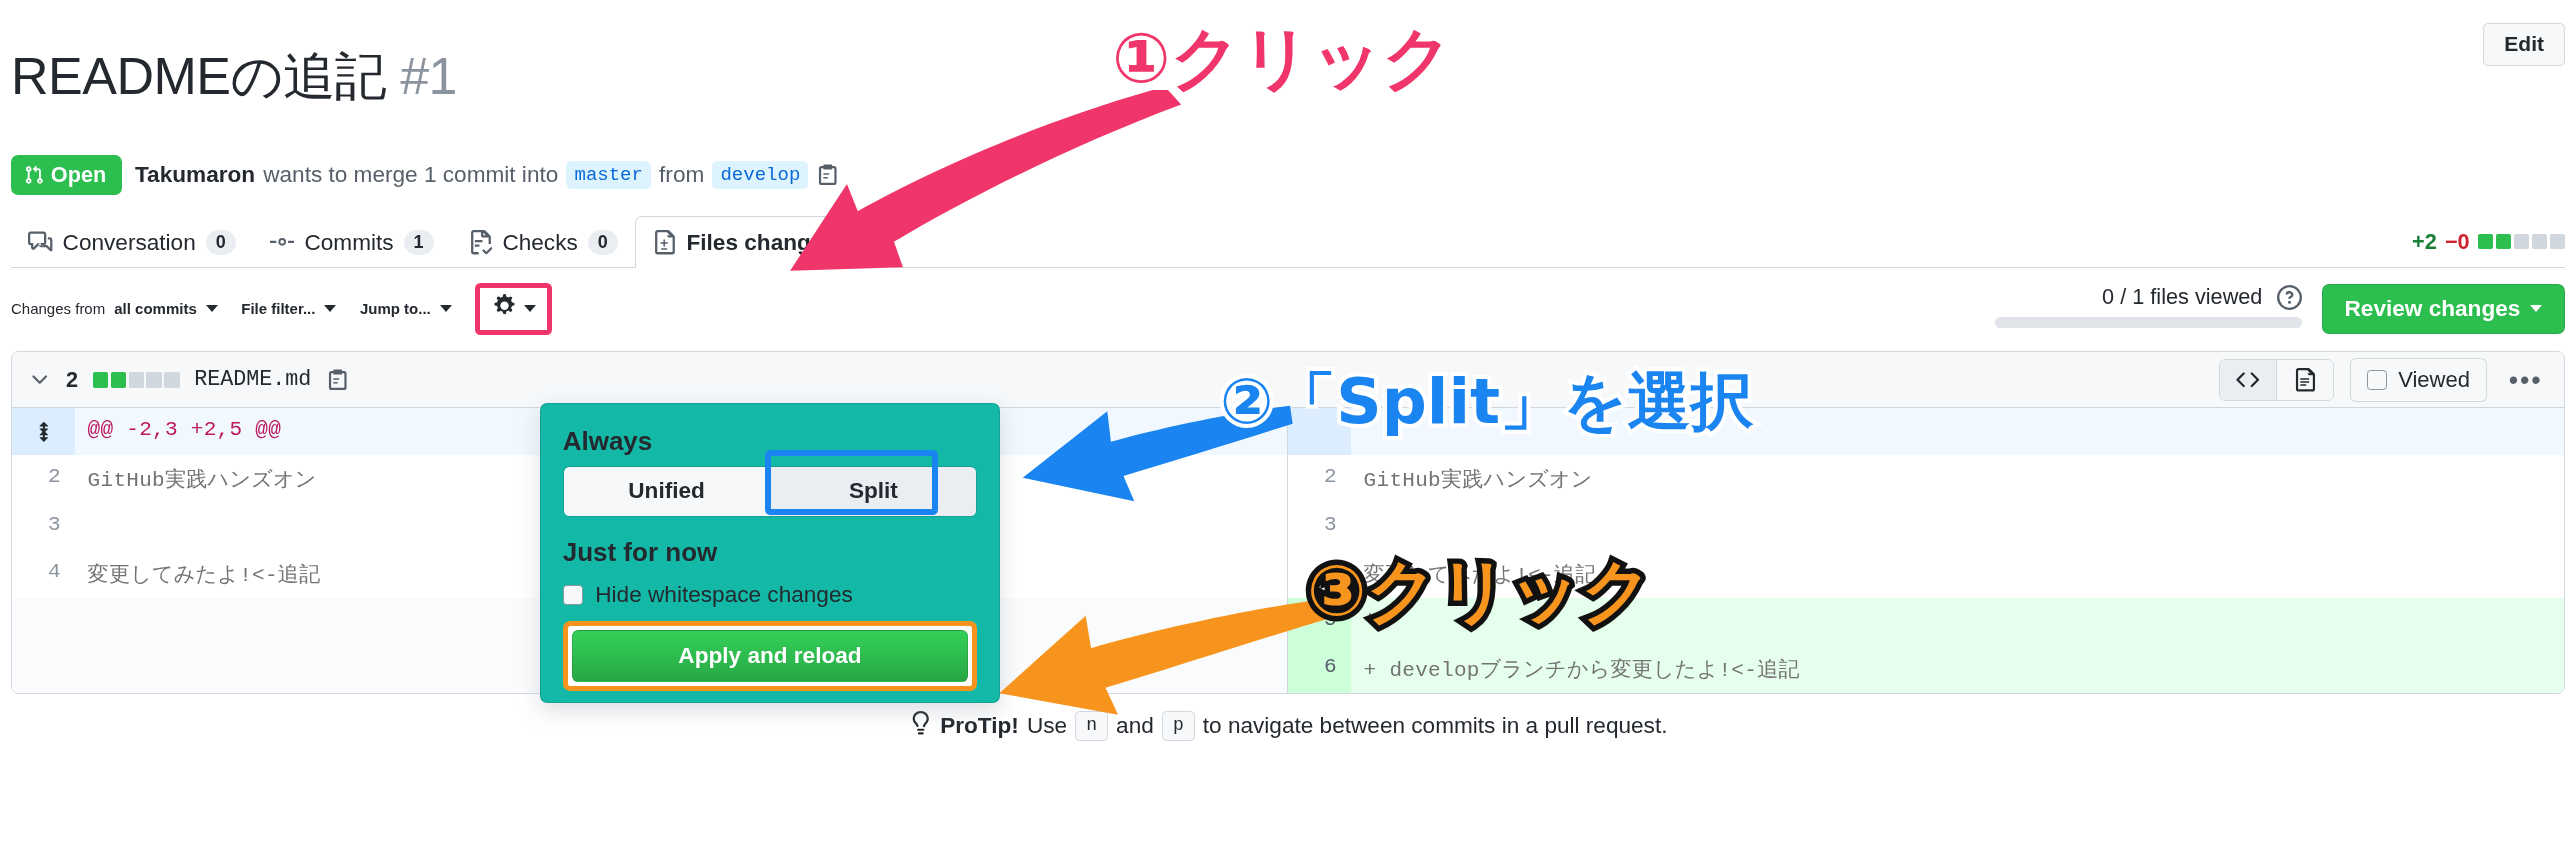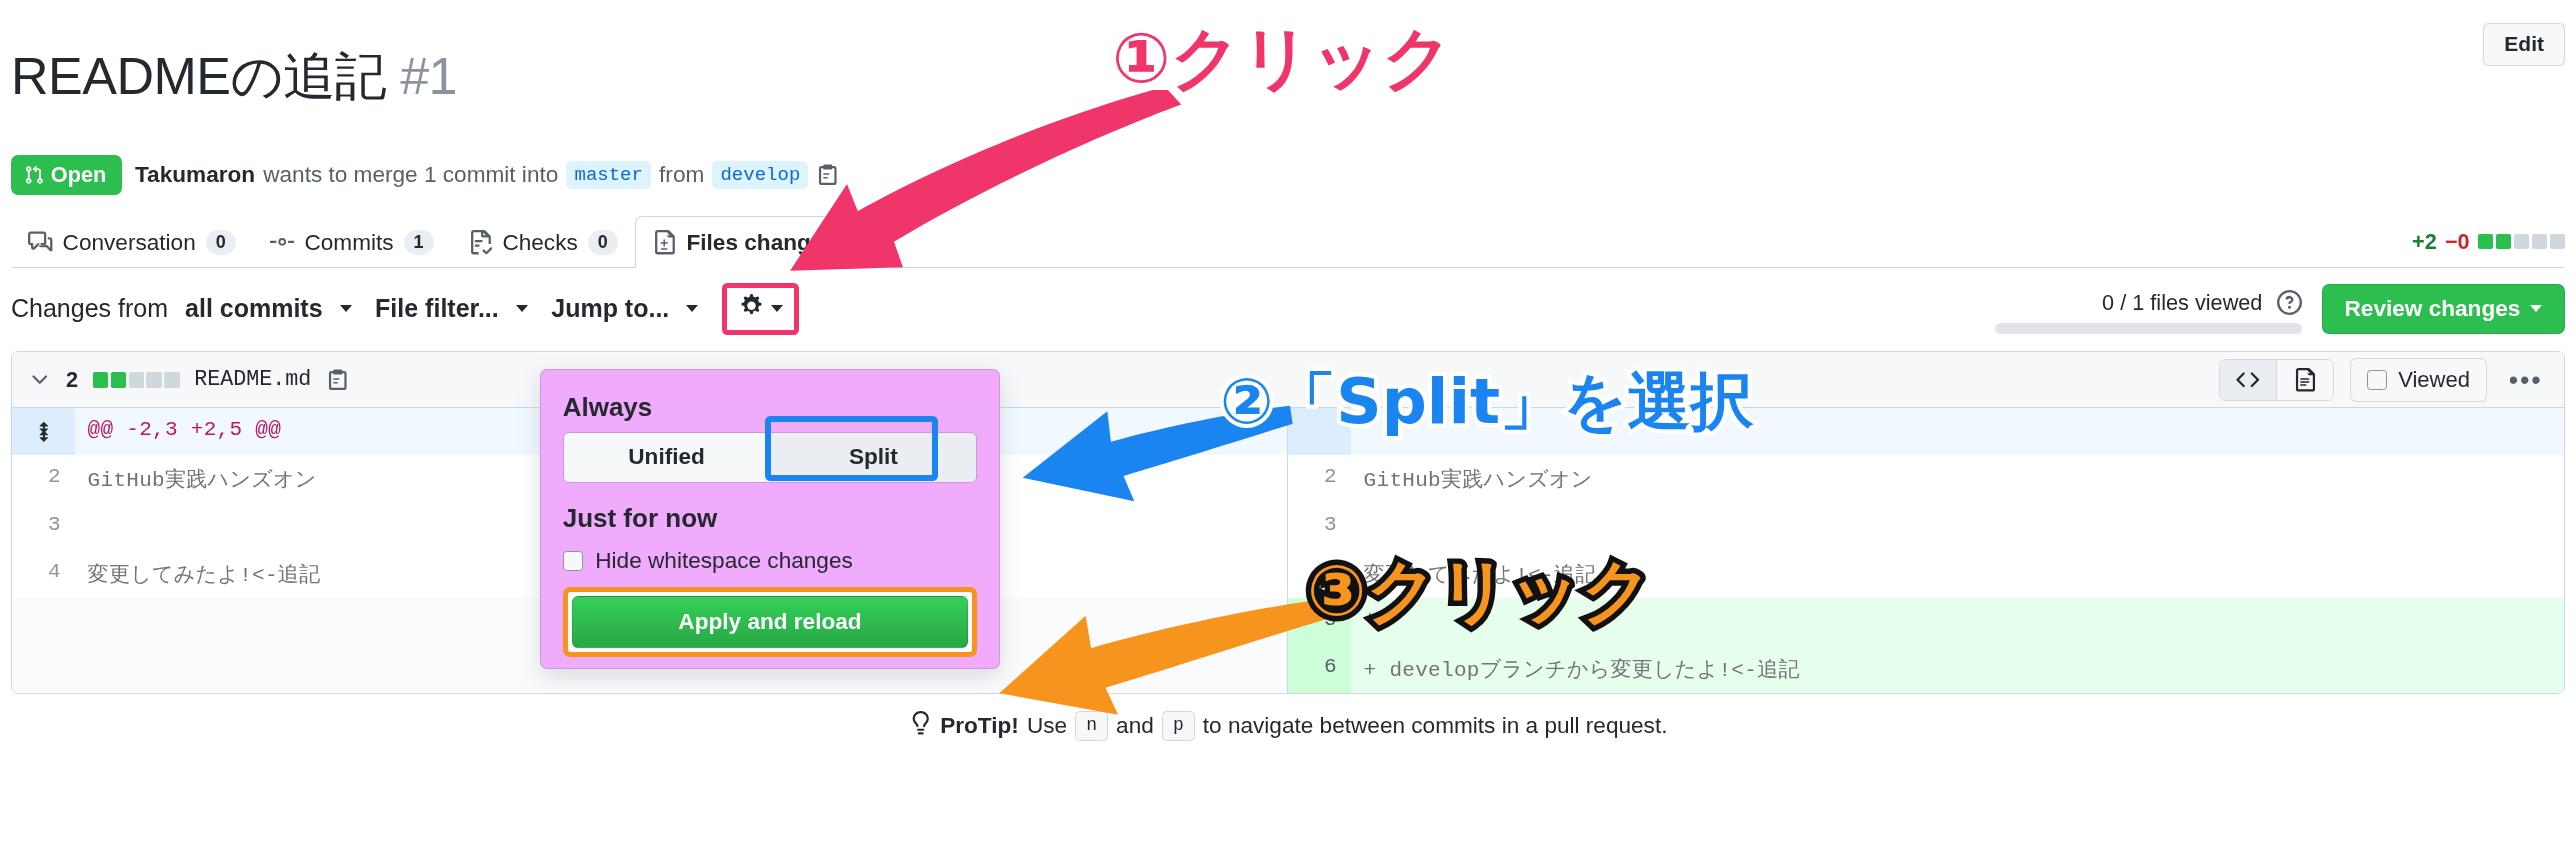--- a/index.html
+++ b/index.html
@@ -84,39 +84,39 @@
   .blk { width: 15.3px; height: 15.3px; border-radius: 1.8px; }
   .blk.g { background: #2cbe4e; }
   .blk.n { background: #d0d7de; }
 
   
   .toolbar {
     display: flex; align-items: center; gap: 23.5px;
     margin-top: 14.4px; position: relative;
   }
   .tb-item {
-    font-size: 25px; color: #24292f; cursor: pointer;
-    display: flex; align-items: center; gap: 17px; white-space: nowrap;
+    font-size: 15px; color: #24292f; cursor: pointer;
+    display: flex; align-items: center; gap: 9px; white-space: nowrap;
   }
   .tb-item b { font-weight: 700; }
   .caret {
     width: 0; height: 0; border-left: 6.3px solid transparent;
     border-right: 6.3px solid transparent; border-top: 7.2px solid #24292f;
     display: inline-block;
   }
   .gear-btn {
     display: flex; align-items: center; gap: 6.3px;
     padding: 6.3px 10.8px; cursor: pointer; background: #fff;
   }
   .gear-wrap {
     border: 5.4px solid #f0356a; border-radius: 5.4px;
     padding: 0; display: inline-flex; position: relative;
   }
   .toolbar-right {
-    margin-left: auto; display: flex; align-items: flex-end; gap: 20px;
+    margin-left: auto; display: flex; align-items: flex-start; gap: 20px;
   }
   .viewed-count { font-size: 21.7px; color: #24292f; }
   .viewed-wrap { display: flex; flex-direction: column; align-items: flex-end; gap: 7.2px; }
   .viewed-top { display: flex; align-items: center; gap: 14.4px; }
   .progress-bar { width: 307px; height: 10.8px; background: #e1e4e8; border-radius: 5.4px; }
   .info-ico { color: #57606a; display: inline-flex; }
   .review-btn {
     background: #2cbe4e; color: #fff; border: 0.9px solid rgba(27,31,36,.15);
     border-radius: 7.2px; padding: 10.8px 21.7px; font-size: 22.6px; font-weight: 600;
     display: flex; align-items: center; gap: 10px; cursor: pointer;
@@ -194,22 +194,22 @@
   .protip b { font-weight: 700; }
   .kbd {
     display: inline-block; border: 0.9px solid #d0d7de; border-bottom-width: 1.8px;
     border-radius: 4.5px; background: #f6f8fa; padding: 0.9px 10px;
     font-family: "Liberation Mono", "DejaVu Sans Mono", monospace;
     font-size: 18px; color: #24292f; line-height: 1.5;
   }
 
   
   .dropdown {
-    position: absolute; left: 540px; top: 369px; width: 460px;
-    background: #f0abfc; border: 0.9px solid rgba(27,31,36,.15);
+    position: absolute; left: 540px; top: 403px; width: 460px;
+    background: #14b8a6; border: 0.9px solid rgba(27,31,36,.15);
     border-radius: 7.2px; box-shadow: 0 7.2px 21.7px rgba(140,149,159,.3);
     padding: 16.2px 0 10.8px; z-index: 40;
   }
   .dd-title {
     font-size: 26px; font-weight: 700; color: #24292f; padding: 5.4px 21.7px 9px;
   }
   .dd-seg { display: flex; margin: 0 21.7px; border: 0.9px solid rgba(27,31,36,.15); border-radius: 6.3px; overflow: hidden; }
   .dd-seg-btn {
     flex: 1; text-align: center; padding: 11.7px 0; font-size: 22.6px; font-weight: 600;
     background: #f6f8fa; color: #24292f; cursor: pointer;

